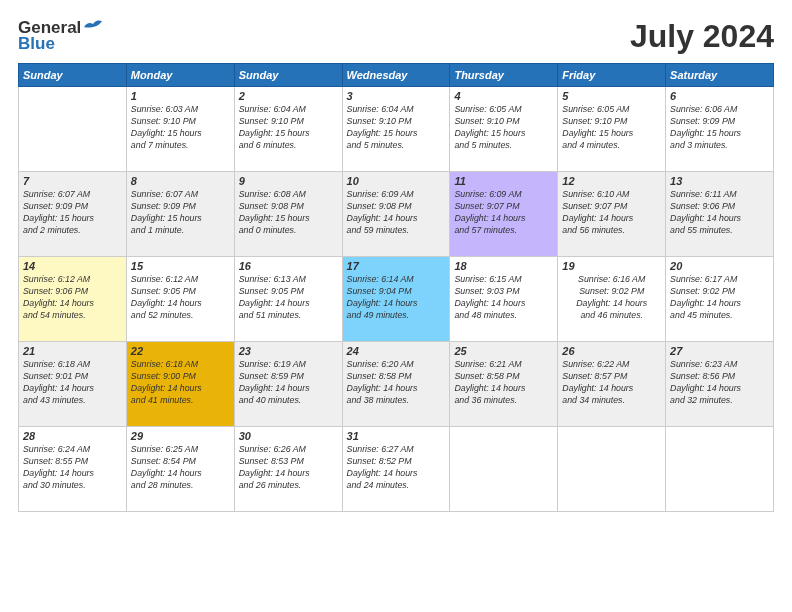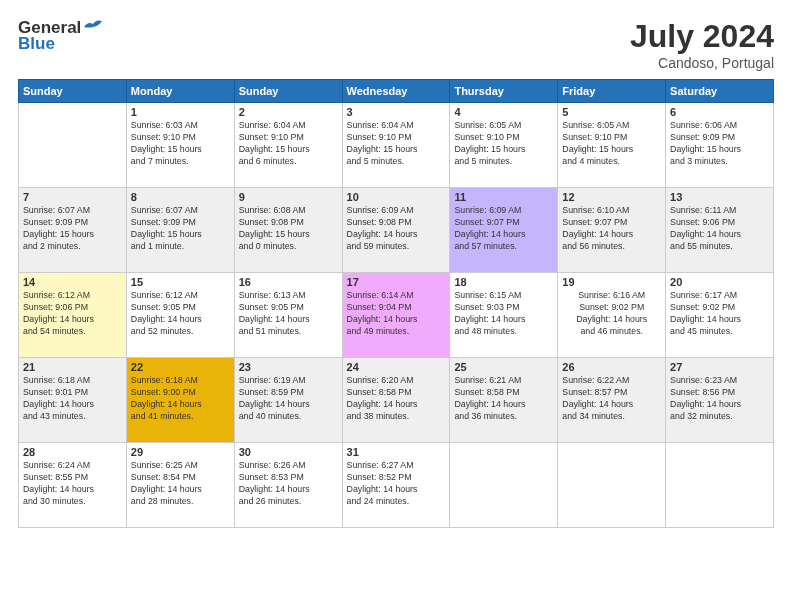--- a/index.html
+++ b/index.html
@@ -34,20 +34,21 @@
       color: #333;
     }
     .location {
       font-size: 14px;
       color: #555;
     }
     .calendar {
       width: 100%;
       border-collapse: collapse;
       font-size: 9.5px;
+      font-style: italic;
     }
     .calendar th {
       background-color: #2672b8;
       color: #fff;
       padding: 5px 4px;
       text-align: left;
       font-size: 11px;
       font-weight: bold;
       border: 1px solid #1a5a9a;
     }
@@ -87,21 +88,20 @@
       <span style="font-size:17px;font-weight:bold;color:#333;font-family:Arial;">General</span>
       <svg width="20" height="16" viewBox="0 0 20 16" style="margin-left:2px;margin-bottom:2px;">
         <path d="M1,8 Q5,2 10,5 Q13,0 19,2 Q16,7 10,8 Q5,9 1,8Z" fill="#2672b8"></path>
       </svg>
     </div>
     <span style="font-size:17px;font-weight:bold;color:#2672b8;font-family:Arial;margin-top:-4px;">Blue</span>
   </div>
 </div>
     <div class="title-block">
       <div class="month-year">July 2024</div>
-      <div class="location">Candoso, Portugal</div>
     </div>
   </div>
 
   <table class="calendar">
     <thead>
       <tr>
         <th>Sunday</th>
         <th>Monday</th>
         <th>Sunday</th>
         <th>Wednesday</th>
@@ -222,21 +222,21 @@
 Daylight: 14 hours
 and 52 minutes.</div>
           </td>
           <td style="background-color: rgb(255, 255, 255);">
             <span class="day-num">16</span>
             <div class="day-info" style="white-space: pre-line;">Sunrise: 6:13 AM
 Sunset: 9:05 PM
 Daylight: 14 hours
 and 51 minutes.</div>
           </td>
-          <td style="background-color: #f0abfc;">
+          <td style="background-color: #7dd3fc;">
             <span class="day-num">17</span>
             <div class="day-info" style="white-space: pre-line;">Sunrise: 6:14 AM
 Sunset: 9:04 PM
 Daylight: 14 hours
 and 49 minutes.</div>
           </td>
           <td style="background-color: rgb(255, 255, 255);">
             <span class="day-num">18</span>
             <div class="day-info" style="white-space: pre-line;">Sunrise: 6:15 AM
 Sunset: 9:03 PM

